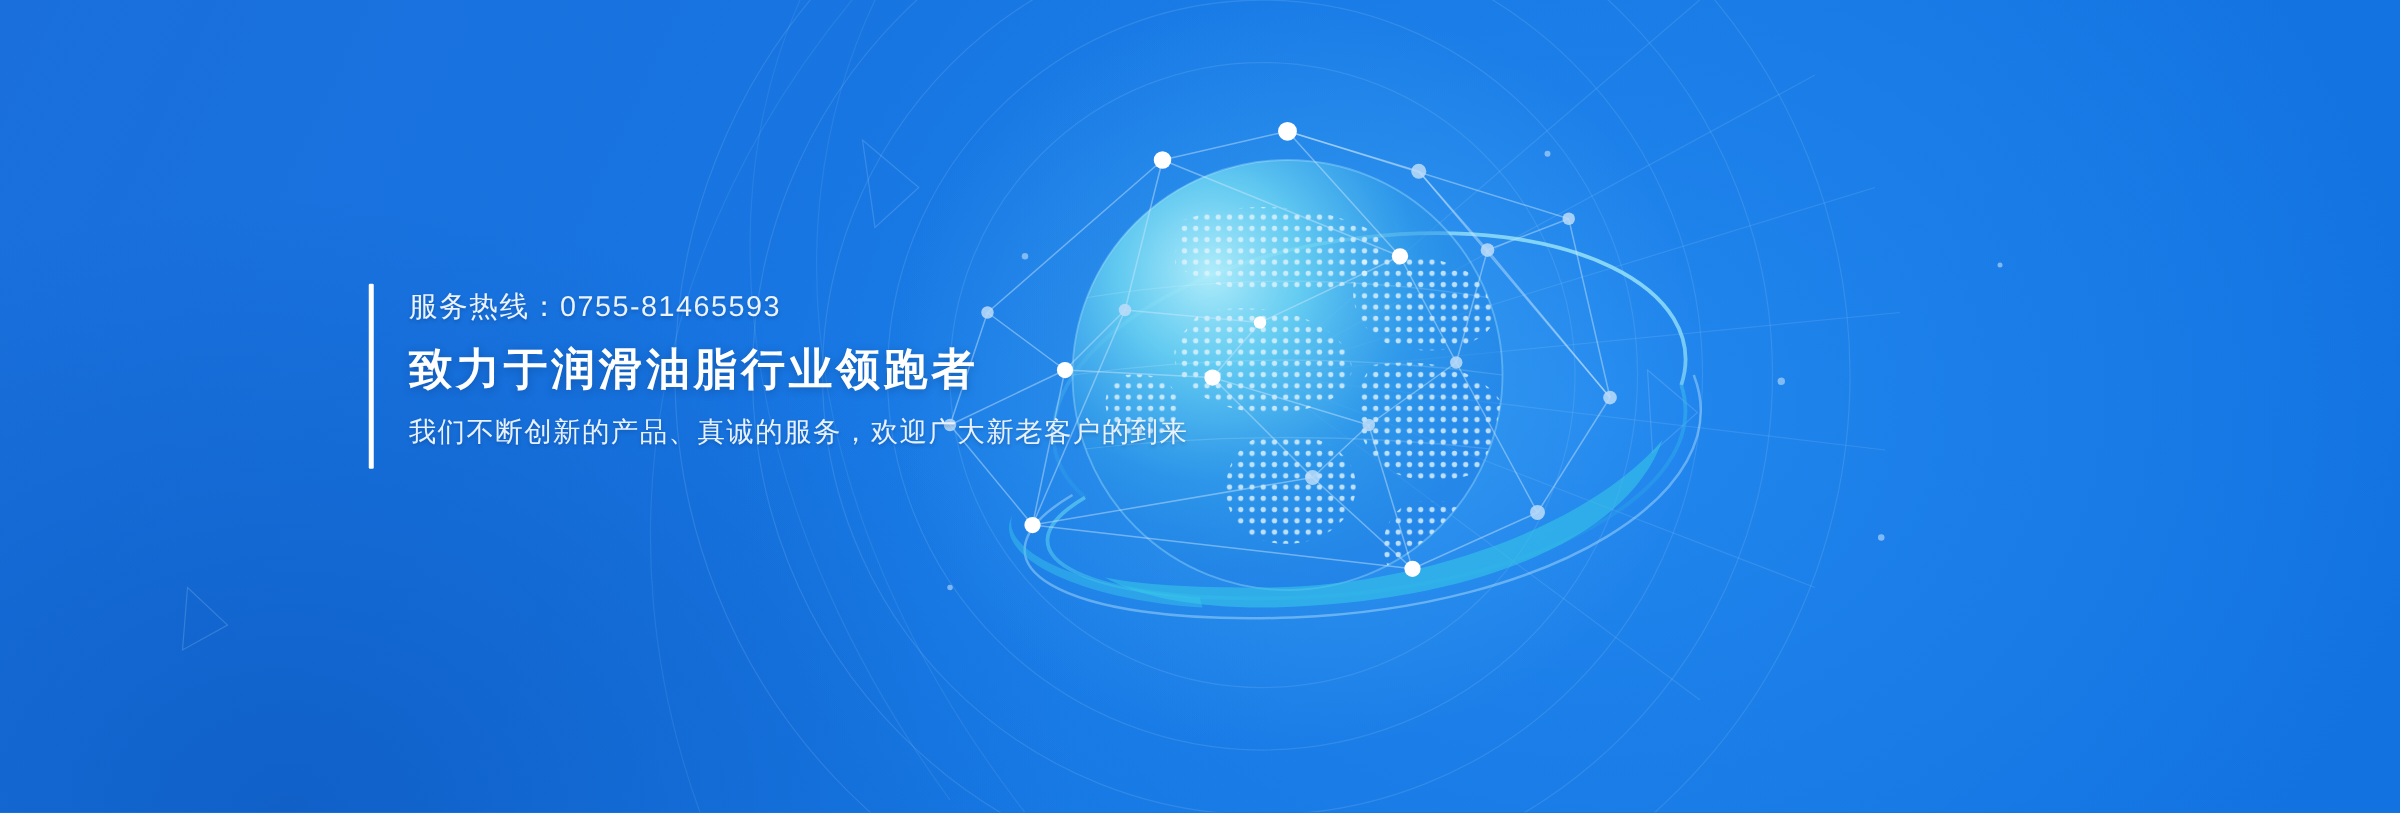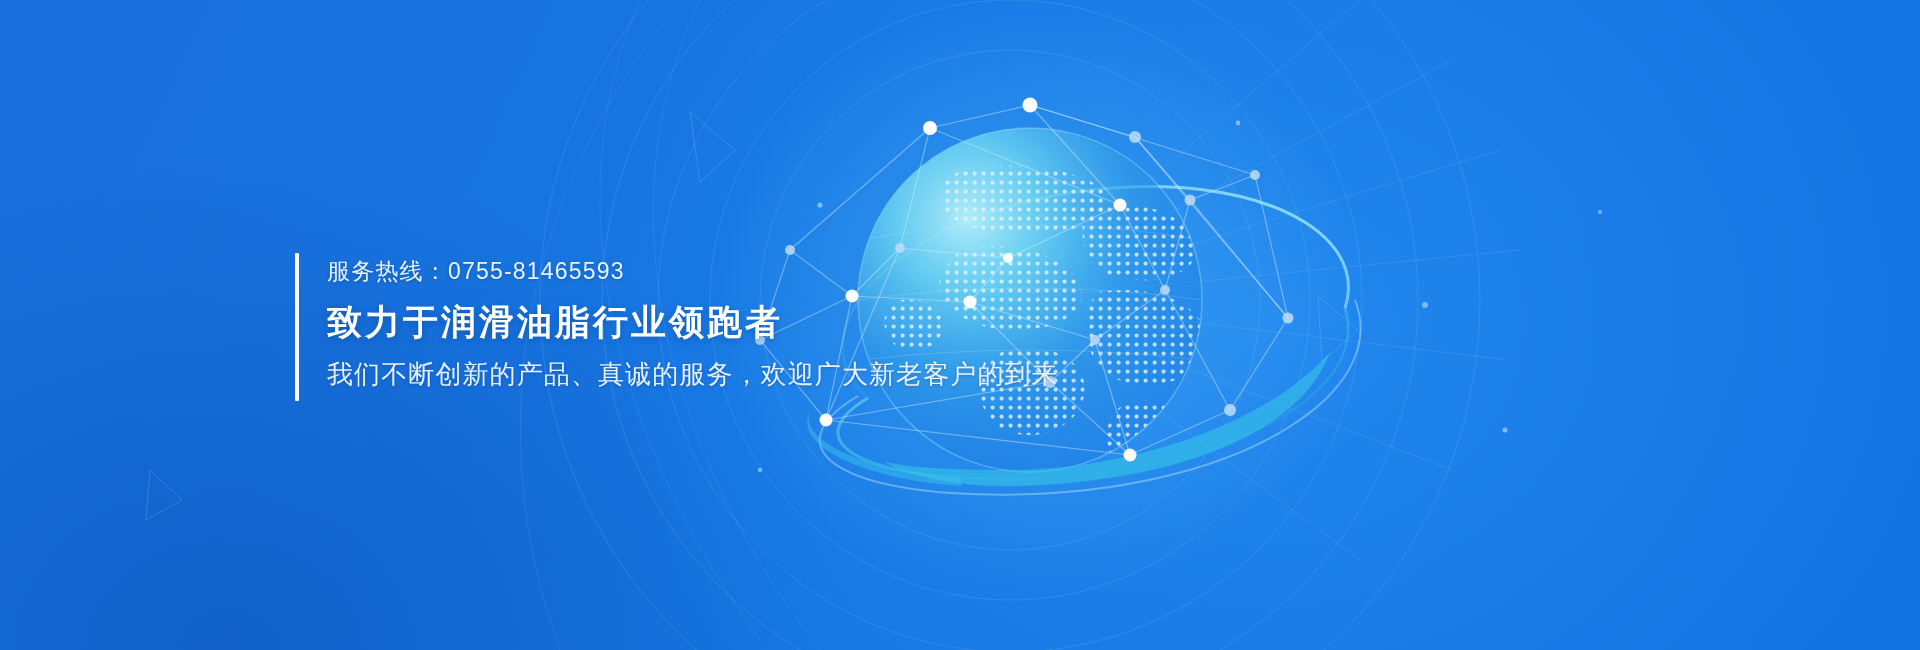--- a/index.html
+++ b/index.html
@@ -10,40 +10,40 @@
   }
   #banner{
     position:relative;width:1920px;height:650px;overflow:hidden;
     background:
       radial-gradient(1100px 900px at 66% 50%, #2287ef 0%, rgba(34,135,239,0) 62%),
       radial-gradient(900px 700px at 12% 100%, #1060c8 0%, rgba(16,96,200,0) 70%),
       linear-gradient(115deg,#1a6fdc 0%,#1677e3 45%,#1273e0 100%);
   }
   .layer{position:absolute;inset:0;}
   .txt-block{
-    position:absolute;left:295px;top:253px;height:148px;
+    position:absolute;left:295px;top:227px;height:148px;
     padding-left:32px;box-sizing:border-box;
   }
   .accent-bar{
     position:absolute;left:0;top:0;width:4px;height:148px;
     background:#ffffff;border-radius:1px;
   }
   .hotline{
     font-size:23px;color:#eaf3ff;letter-spacing:1.2px;
     line-height:1;margin:0;padding-top:7px;font-weight:400;
     white-space:nowrap;
     text-shadow:0 1px 3px rgba(4,40,90,.30);
   }
   .headline{
     font-size:35px;font-weight:700;color:#ffffff;letter-spacing:3px;
     line-height:1;margin:0;padding-top:21px;white-space:nowrap;
     text-shadow:0 2px 7px rgba(4,40,90,.32);
   }
   .subline{
-    font-size:26px;color:#e8f1fe;letter-spacing:1.1px;line-height:1;
+    font-size:22px;color:#e8f1fe;letter-spacing:1.1px;line-height:1;
     margin:0;padding-top:22px;white-space:nowrap;font-weight:400;
     text-shadow:0 1px 3px rgba(4,40,90,.28);
   }
   svg{display:block;}
 </style>
 </head>
 <body>
 
 <div id="banner">
 

